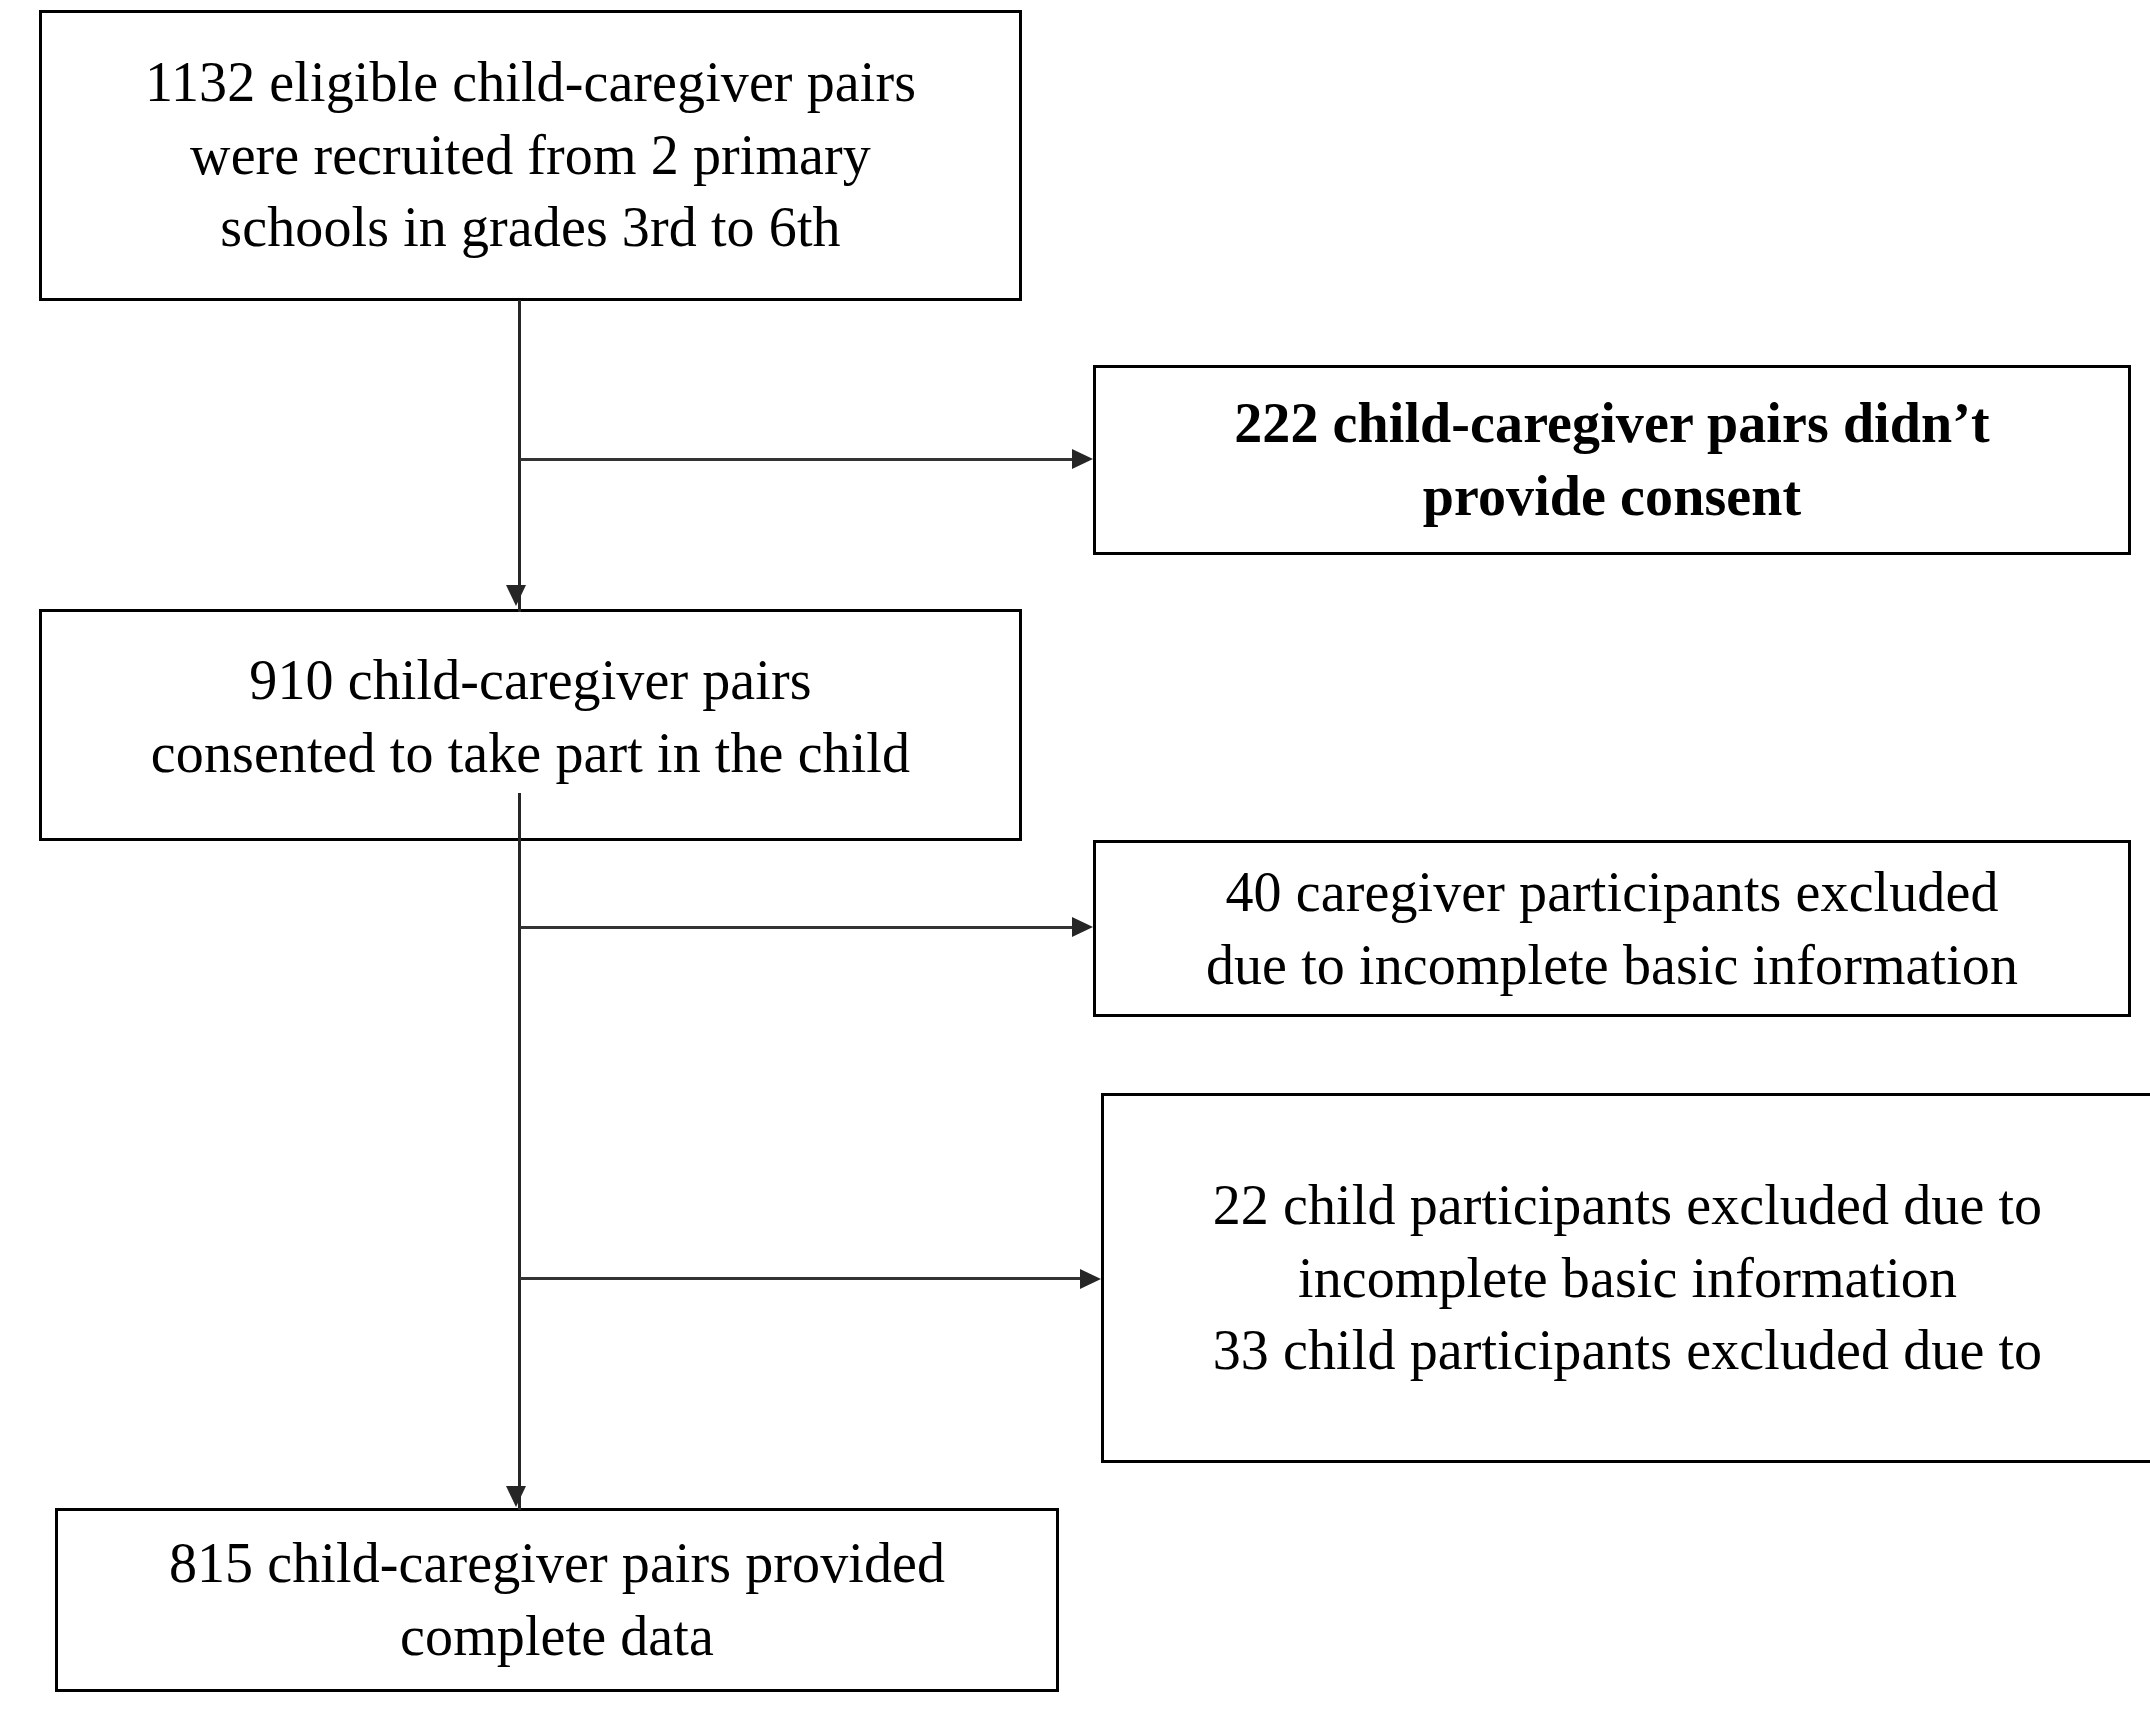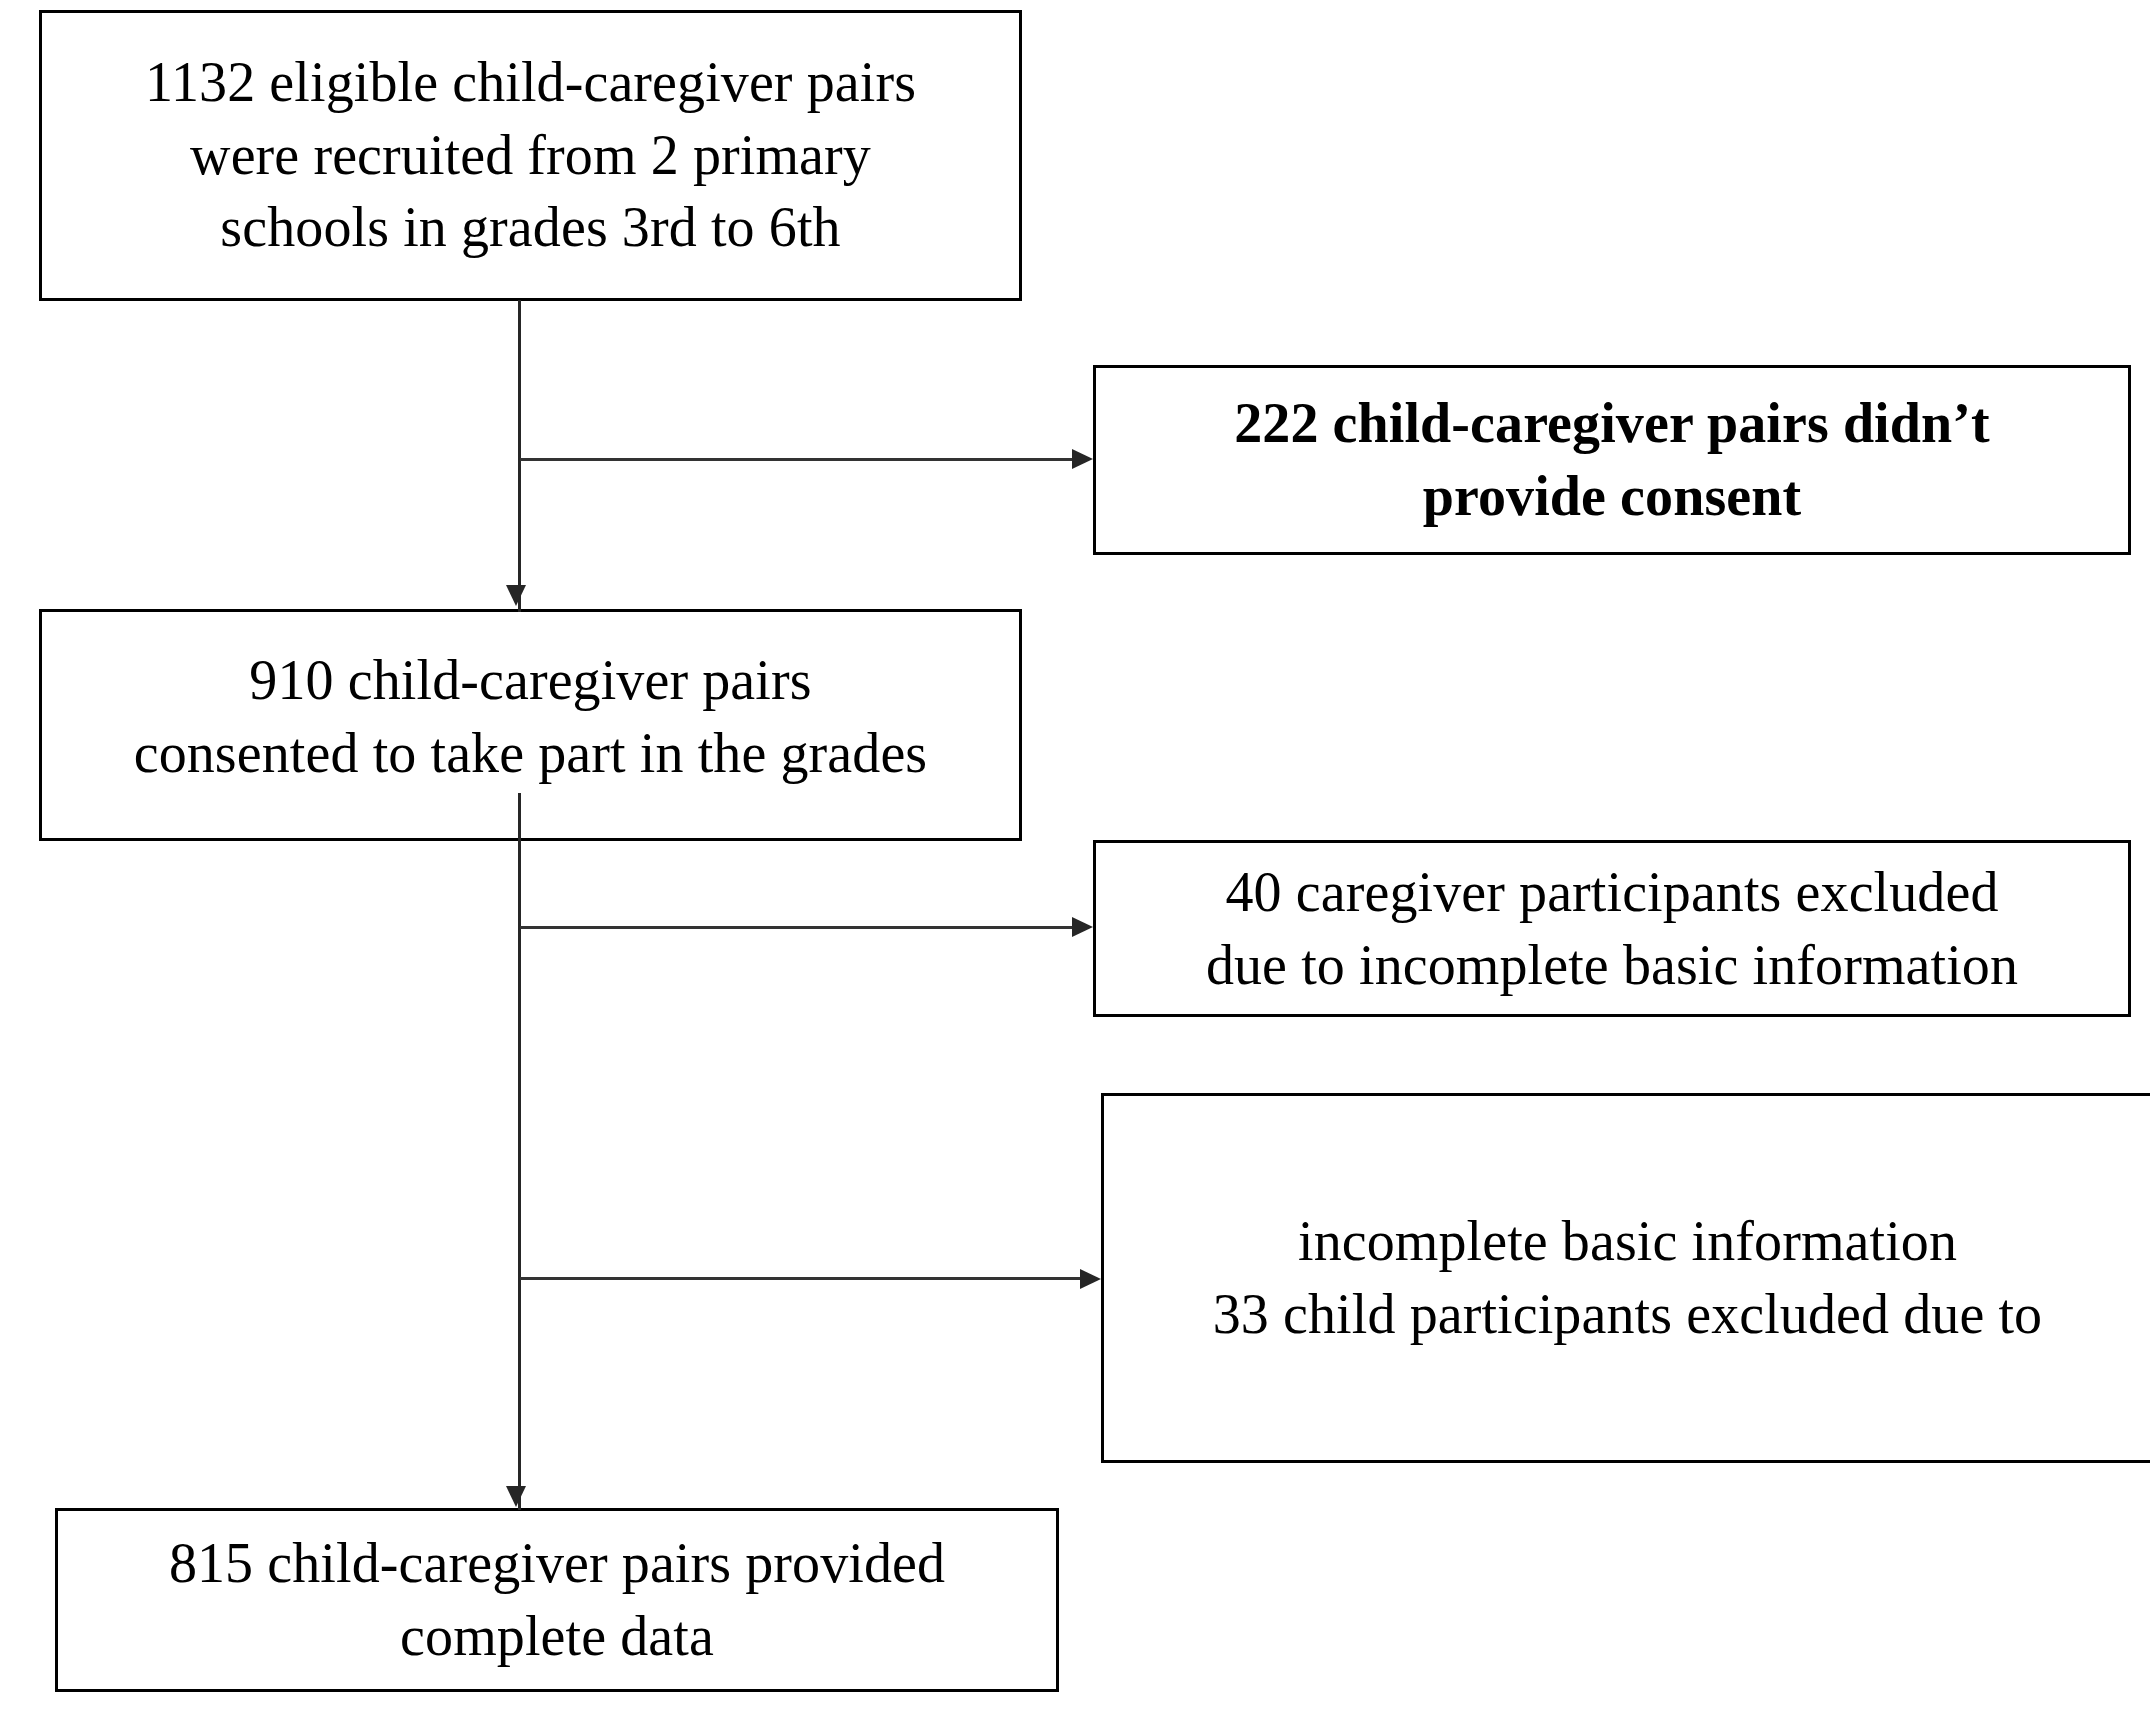--- a/index.html
+++ b/index.html
@@ -120,29 +120,30 @@
     <span class="line">schools in grades 3rd to 6th</span>
   </div>
 
   <div class="node" id="node-noconsent">
     <span class="line">222 child-caregiver pairs didn’t</span>
     <span class="line">provide consent</span>
   </div>
 
   <div class="node" id="node-consented">
     <span class="line">910 child-caregiver pairs</span>
-    <span class="line">consented to take part in the grades</span>
+    <span class="line">consented to take part in the child</span>
   </div>
 
   <div class="node" id="node-excl-caregiver">
     <span class="line">40 caregiver participants excluded</span>
     <span class="line">due to incomplete basic information</span>
   </div>
 
   <div class="node" id="node-excl-child">
+    <span class="line">22 child participants excluded due to</span>
     <span class="line">incomplete basic information</span>
     <span class="line">33 child participants excluded due to</span>
   </div>
 
   <div class="node" id="node-complete">
     <span class="line">815 child-caregiver pairs provided</span>
     <span class="line">complete data</span>
   </div>
 
   <div class="vline" id="vline-1"></div>

